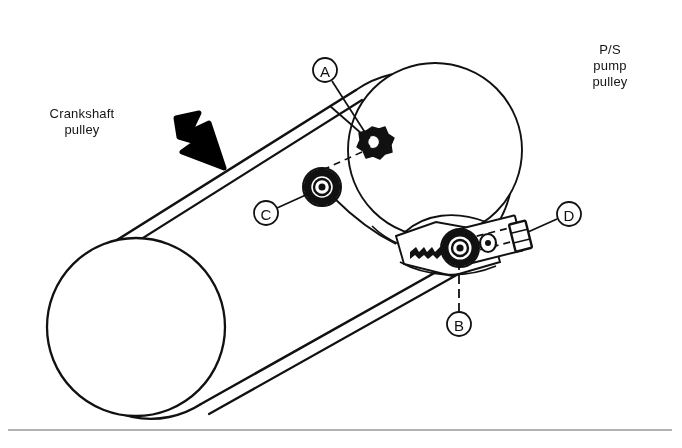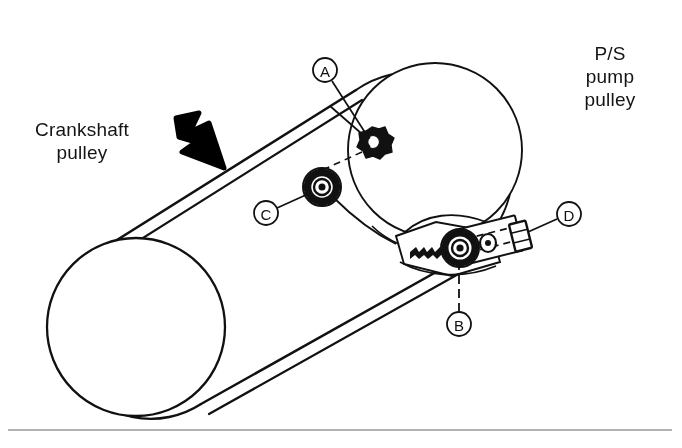--- a/index.html
+++ b/index.html
@@ -28,30 +28,30 @@
     left: 0;
     top: 0;
     width: 682px;
     height: 448px;
     display: block;
   }
   .label-text {
     position: absolute;
     text-align: center;
     font-family: "Liberation Sans", sans-serif;
-    font-size: 19px;
+    font-size: 13px;
     line-height: 1.22;
     color: #141414;
     letter-spacing: 0.2px;
     white-space: pre;
     user-select: none;
   }
   #crankshaft-label {
     left: 8px;
-    top: 118px;
+    top: 106px;
     width: 148px;
   }
   #ps-pump-label {
     left: 540px;
     top: 42px;
     width: 140px;
   }
   .callout-letter {
     font-family: "Liberation Sans", sans-serif;
     font-size: 15px;

